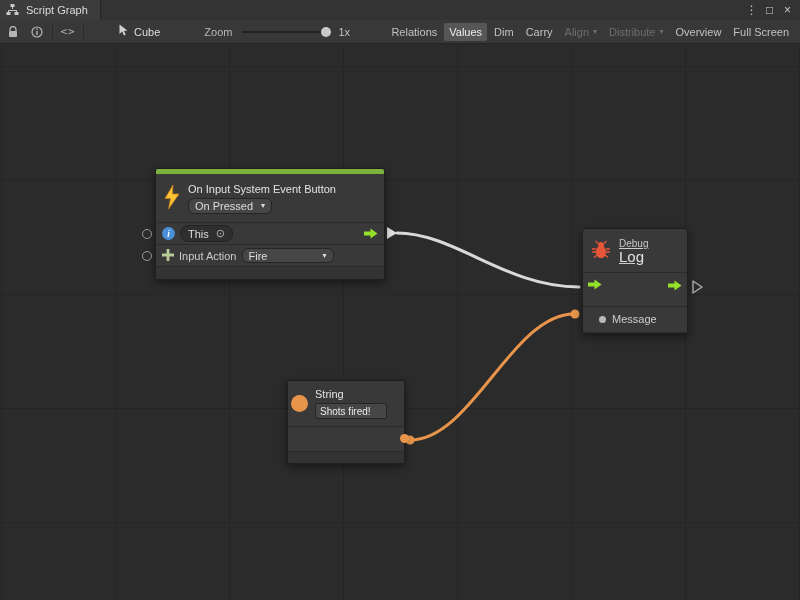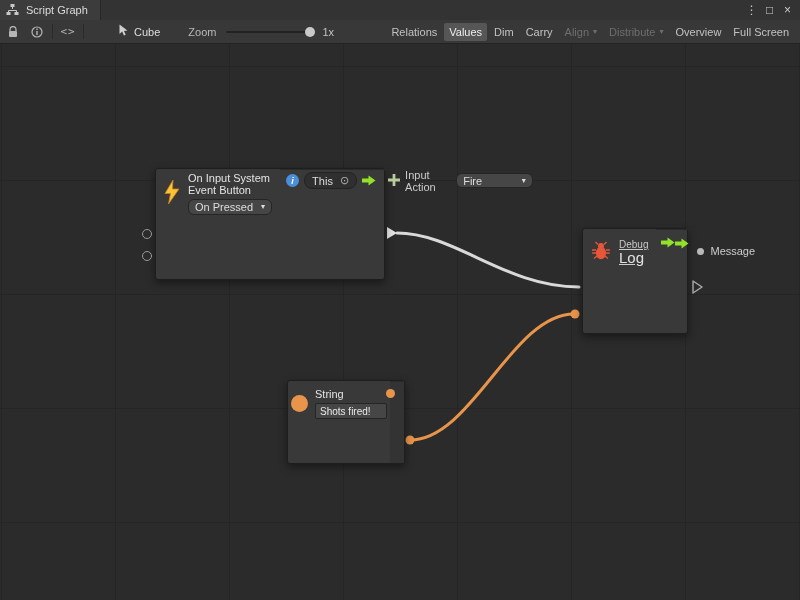--- a/index.html
+++ b/index.html
@@ -11,36 +11,36 @@
   .tab{display:flex;align-items:center;gap:7px;padding:0 12px 0 6px;background:#3c3c3c;font-size:11px;color:#dcdcdc;border-right:1px solid #272727;}
   .wincontrols{margin-left:auto;display:flex;align-items:center;gap:3px;padding-right:5px;color:#c8c8c8;}
   .wc{width:15px;text-align:center;font-size:12px;line-height:18px;}
 
   
   .toolbar{position:absolute;top:20px;left:0;right:0;height:24px;background:#383838;border-bottom:1px solid #232323;display:flex;align-items:center;font-size:11px;color:#c2c2c2;padding:0 4px;gap:6px;box-sizing:border-box;}
   .icon-btn{display:flex;align-items:center;justify-content:center;width:18px;height:18px;}
   .sep{width:1px;height:15px;background:#2a2a2a;}
   .code-glyph{font-family:"DejaVu Sans Mono",monospace;font-size:11px;color:#b5b5b5;letter-spacing:1px;}
   .target-group{display:flex;align-items:center;gap:5px;margin-left:28px;color:#dedede;}
-  .zoom-label{margin-left:22px;color:#b8b8b8;}
+  .zoom-label{margin-left:38px;color:#b8b8b8;}
   .slider{width:86px;height:2px;background:#222;position:relative;border-radius:1px;margin:0 4px;}
   .knob{position:absolute;right:-3px;top:-4px;width:10px;height:10px;border-radius:50%;background:#c9c9c9;}
   .tb-buttons{margin-left:auto;display:flex;align-items:center;gap:2px;padding-right:2px;white-space:nowrap;}
   .tbtn{display:flex;align-items:center;gap:4px;padding:3px 5px;border-radius:2px;color:#c2c2c2;}
   .tbtn.active{background:#565656;color:#eeeeee;}
   .tbtn.disabled{color:#6e6e6e;}
   .caret{font-size:8px;line-height:1;}
 
   
   .canvas{position:absolute;top:44px;left:0;width:800px;height:556px;background-color:#2b2b2b;
     background-image:linear-gradient(to right,#252525 1px,transparent 1px),linear-gradient(to bottom,#252525 1px,transparent 1px);
     background-size:114px 114px;background-position:1px 22px;}
   .wires{position:absolute;top:0;left:0;width:800px;height:556px;pointer-events:none;}
 
-  .node{position:absolute;display:flex;flex-direction:row;background:#393939;border:1px solid #1e1e1e;border-radius:3px;box-shadow:0 3px 9px rgba(0,0,0,.45);color:#cccccc;font-size:11px;box-sizing:border-box;}
+  .node{position:absolute;display:flex;flex-direction:column;background:#393939;border:1px solid #1e1e1e;border-radius:3px;box-shadow:0 3px 9px rgba(0,0,0,.45);color:#cccccc;font-size:11px;box-sizing:border-box;}
   .nfoot{flex:1;background:#333333;border-top:1px solid #2b2b2b;border-radius:0 0 2px 2px;}
 
   
   .node-event{left:155px;top:124px;width:230px;height:112px;}
   .accent{height:5px;background:#7cb13e;border-radius:2px 2px 0 0;}
   .ev-head{height:48px;display:flex;align-items:center;gap:8px;padding:0 8px;box-sizing:border-box;}
   .ev-col{display:flex;flex-direction:column;gap:3px;}
   .node-title{color:#e3e3e3;}
   .dd{display:inline-flex;align-items:center;gap:8px;background:#464646;border:1px solid #252525;border-radius:6px;padding:1px 6px;color:#dddddd;width:max-content;}
   .prow{height:21px;display:flex;align-items:center;padding:0 6px;gap:5px;border-top:1px solid #2b2b2b;}
@@ -50,21 +50,21 @@
   .dd-fire{width:92px;justify-content:space-between;height:15px;box-sizing:border-box;padding:0 6px;}
   .arrow-out{margin-left:auto;display:flex;align-items:center;}
   .inport{position:absolute;left:-14px;width:10px;height:10px;border:1.5px solid #999;border-radius:50%;background:#2b2b2b;box-sizing:border-box;}
 
   
   .node-debug{left:582px;top:184px;width:106px;height:106px;}
   .dbg-head{height:44px;display:flex;align-items:center;gap:8px;padding:0 8px;box-sizing:border-box;text-decoration:underline;}
   .dbg-cat{font-size:10px;color:#c9c9c9;line-height:13px;}
   .dbg-name{font-size:15px;color:#e2e2e2;line-height:13px;}
   .flowrow{height:26px;display:flex;align-items:center;padding:0 5px;border-top:1px solid #2b2b2b;}
-  .msgrow{height:26px;display:flex;align-items:center;gap:6px;padding:0 3px;border-top:1px solid #2b2b2b;margin-top:8px;}
+  .msgrow{height:26px;display:flex;align-items:center;gap:6px;padding:0 16px;border-top:1px solid #2b2b2b;margin-top:8px;}
   .dotmini{width:7px;height:7px;border-radius:50%;background:#b9b9b9;}
 
   
   .node-string{left:287px;top:336px;width:118px;height:84px;}
   .str-head{height:45px;display:flex;align-items:center;gap:7px;padding:0 3px;box-sizing:border-box;}
   .str-icon{width:17px;height:17px;border-radius:50%;background:#e8954b;}
   .str-field{width:72px;height:16px;background:#464646;border:1px solid #252525;color:#e9e9e9;font-size:10px;padding:0 4px;border-radius:2px;box-sizing:border-box;font-family:"Liberation Sans",sans-serif;}
   .emptyrow{height:24px;position:relative;border-top:1px solid #2b2b2b;}
   .valport{position:absolute;right:-5px;top:7px;width:9px;height:9px;border-radius:50%;background:#e8954b;}
 </style>

